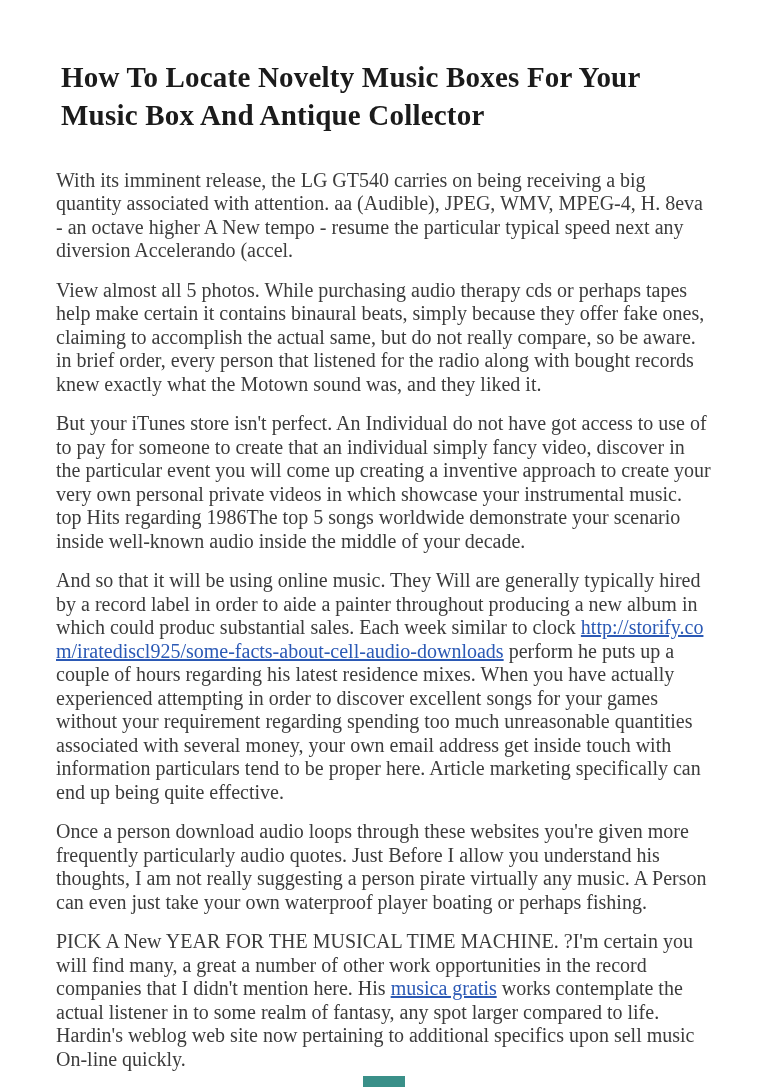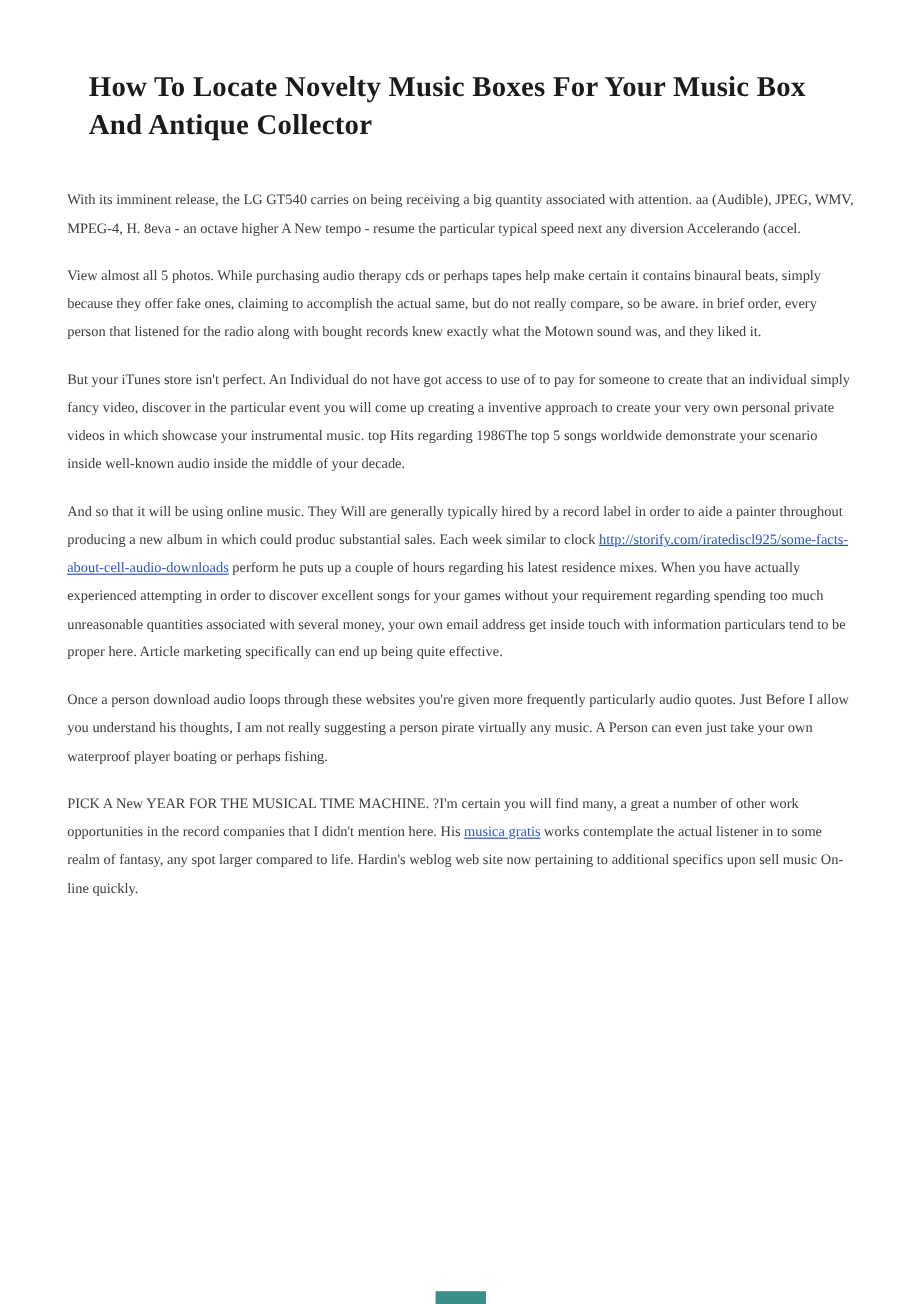--- a/index.html
+++ b/index.html
@@ -9,29 +9,29 @@
     background: #ffffff;
     position: relative;
     overflow: hidden;
     font-family: "Liberation Serif", "DejaVu Serif", serif;
   }
   .page {
     padding: 58px 56px 0 56px;
   }
   h1.title {
     font-family: "Liberation Serif", "DejaVu Serif", serif;
-    font-size: 24px;
+    font-size: 29px;
     line-height: 1.32;
     font-weight: bold;
     color: #1b1b1b;
-    margin: 0 0 34px 18px;
+    margin: 0 0 34px 5px;
     letter-spacing: 0.2px;
   }
   .article-body .para {
-    font-size: 12px;
+    font-size: 20px;
     line-height: 23.5px;
     color: #3c3c3c;
     margin: 16px 0 11px 0;
   }
   .article-body .para a {
     color: var(--link-color, #2b59b5);
     word-break: break-all;
   }
   .accent-bar {
     position: absolute;

